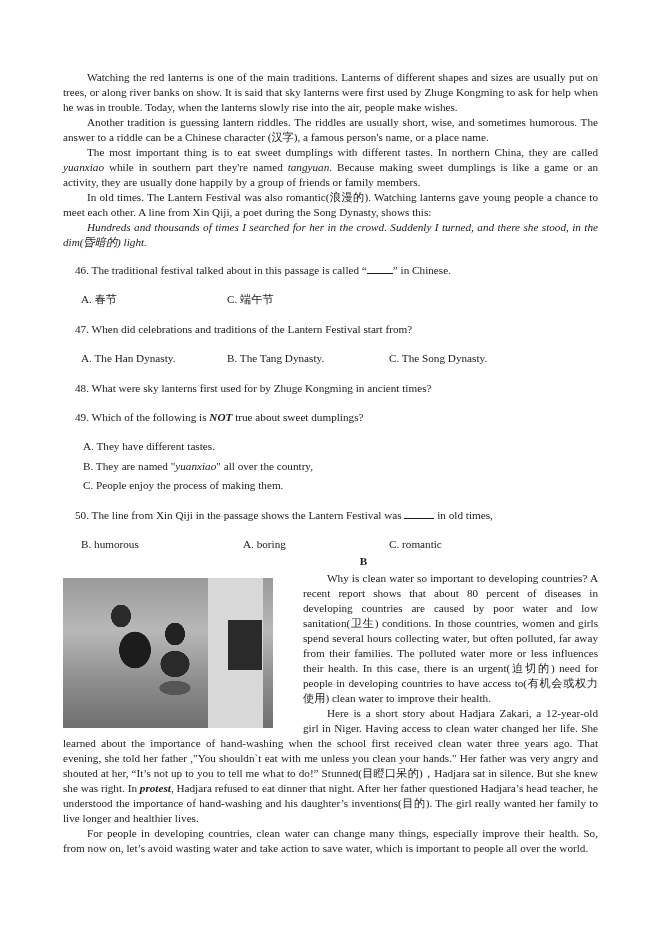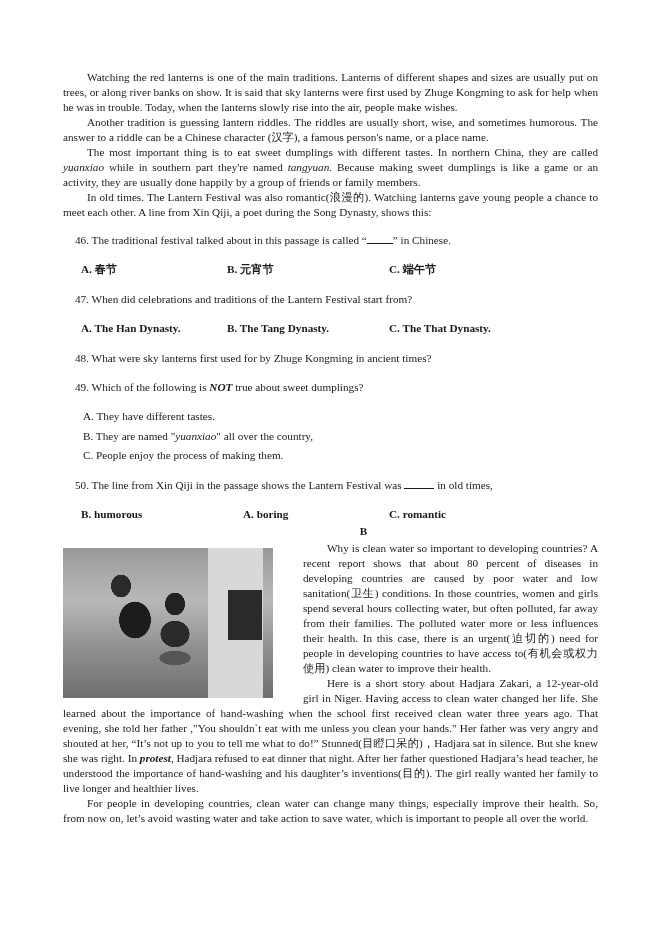--- a/index.html
+++ b/index.html
@@ -7,21 +7,21 @@
     width: 658px; height: 932px; position: relative; overflow: hidden;
     font-family: "Liberation Serif", "DejaVu Serif", serif;
     color: #1a1a1a; font-size: 11.2px;
   }
   .page { position: absolute; left: 63px; top: 70px; width: 535px; }
   .p { line-height: 15px; text-align: justify; margin: 0; }
   .indent { text-indent: 24px; }
   .it { font-style: italic; }
   .q { line-height: 17.4px; margin: 12px; }
   .opts { display: flex; line-height: 17.4px; padding-left: 18px; }
-  .opt { flex: none; font-weight: bold; }
+  .opt { flex: none; }
   .opt-a { width: 146px; }
   .opt-b { width: 162px; }
   .opt-c { width: 160px; }
   .opts.wide .opt-b { width: 184px; }
   .opt-line { line-height: 17.4px; padding-left: 18px; margin: 2px; }
   .sec-b { text-align: center; font-weight: bold; line-height: 17.4px; margin: 0; padding-left: 66px; }
   .b-wrap { position: relative; }
   .photo {
     float: left; width: 210px; height: 150px; margin: 7px 30px 4px 0;
     background:
@@ -44,36 +44,36 @@
 </style>
 </head>
 <body>
 
 <div class="page">
 
   <p class="p indent">Watching the red lanterns is one of the main traditions. Lanterns of different shapes and sizes are usually put on trees, or along river banks on show. It is said that sky lanterns were first used by Zhuge Kongming to ask for help when he was in trouble. Today, when the lanterns slowly rise into the air, people make wishes.</p>
   <p class="p indent">Another tradition is guessing lantern riddles. The riddles are usually short, wise, and sometimes humorous. The answer to a riddle can be a Chinese character (汉字), a famous person's name, or a place name.</p>
   <p class="p indent"><span>The most important thing is to eat sweet dumplings with different tastes. In northern China, they are called </span><span class="it">yuanxiao</span><span> while in southern part they're named </span><span class="it">tangyuan</span><span>. Because making sweet dumplings is like a game or an activity, they are usually done happily by a group of friends or family members.</span></p>
   <p class="p indent">In old times. The Lantern Festival was also romantic(浪漫的). Watching lanterns gave young people a chance to meet each other. A line from Xin Qiji, a poet during the Song Dynasty, shows this:</p>
+  <p class="p indent it">Hundreds and thousands of times I searched for her in the crowd. Suddenly I turned, and there she stood, in the dim(昏暗的) light.</p>
 
   <div>
     <p class="q"><span>46. The traditional festival talked about in this passage is called “</span><span class="blank" style="width:26px"></span><span>” in Chinese.</span></p>
     <div class="opts">
       <span class="opt opt-a">A. 春节</span>
-      <span class="opt opt-b">B. 元宵节</span>
       <span class="opt opt-c">C. 端午节</span>
     </div>
   </div>
 
   <div>
     <p class="q">47. When did celebrations and traditions of the Lantern Festival start from?</p>
     <div class="opts">
       <span class="opt opt-a">A. The Han Dynasty.</span>
       <span class="opt opt-b">B. The Tang Dynasty.</span>
-      <span class="opt opt-c">C. The That Dynasty.</span>
+      <span class="opt opt-c">C. The Song Dynasty.</span>
     </div>
   </div>
 
   <div>
     <p class="q">48. What were sky lanterns first used for by Zhuge Kongming in ancient times?</p>
   </div>
 
   <div>
     <p class="q"><span>49. Which of the following is </span><b class="it">NOT</b><span> true about sweet dumplings?</span></p>
     <p class="opt-line">A. They have different tastes.</p>

